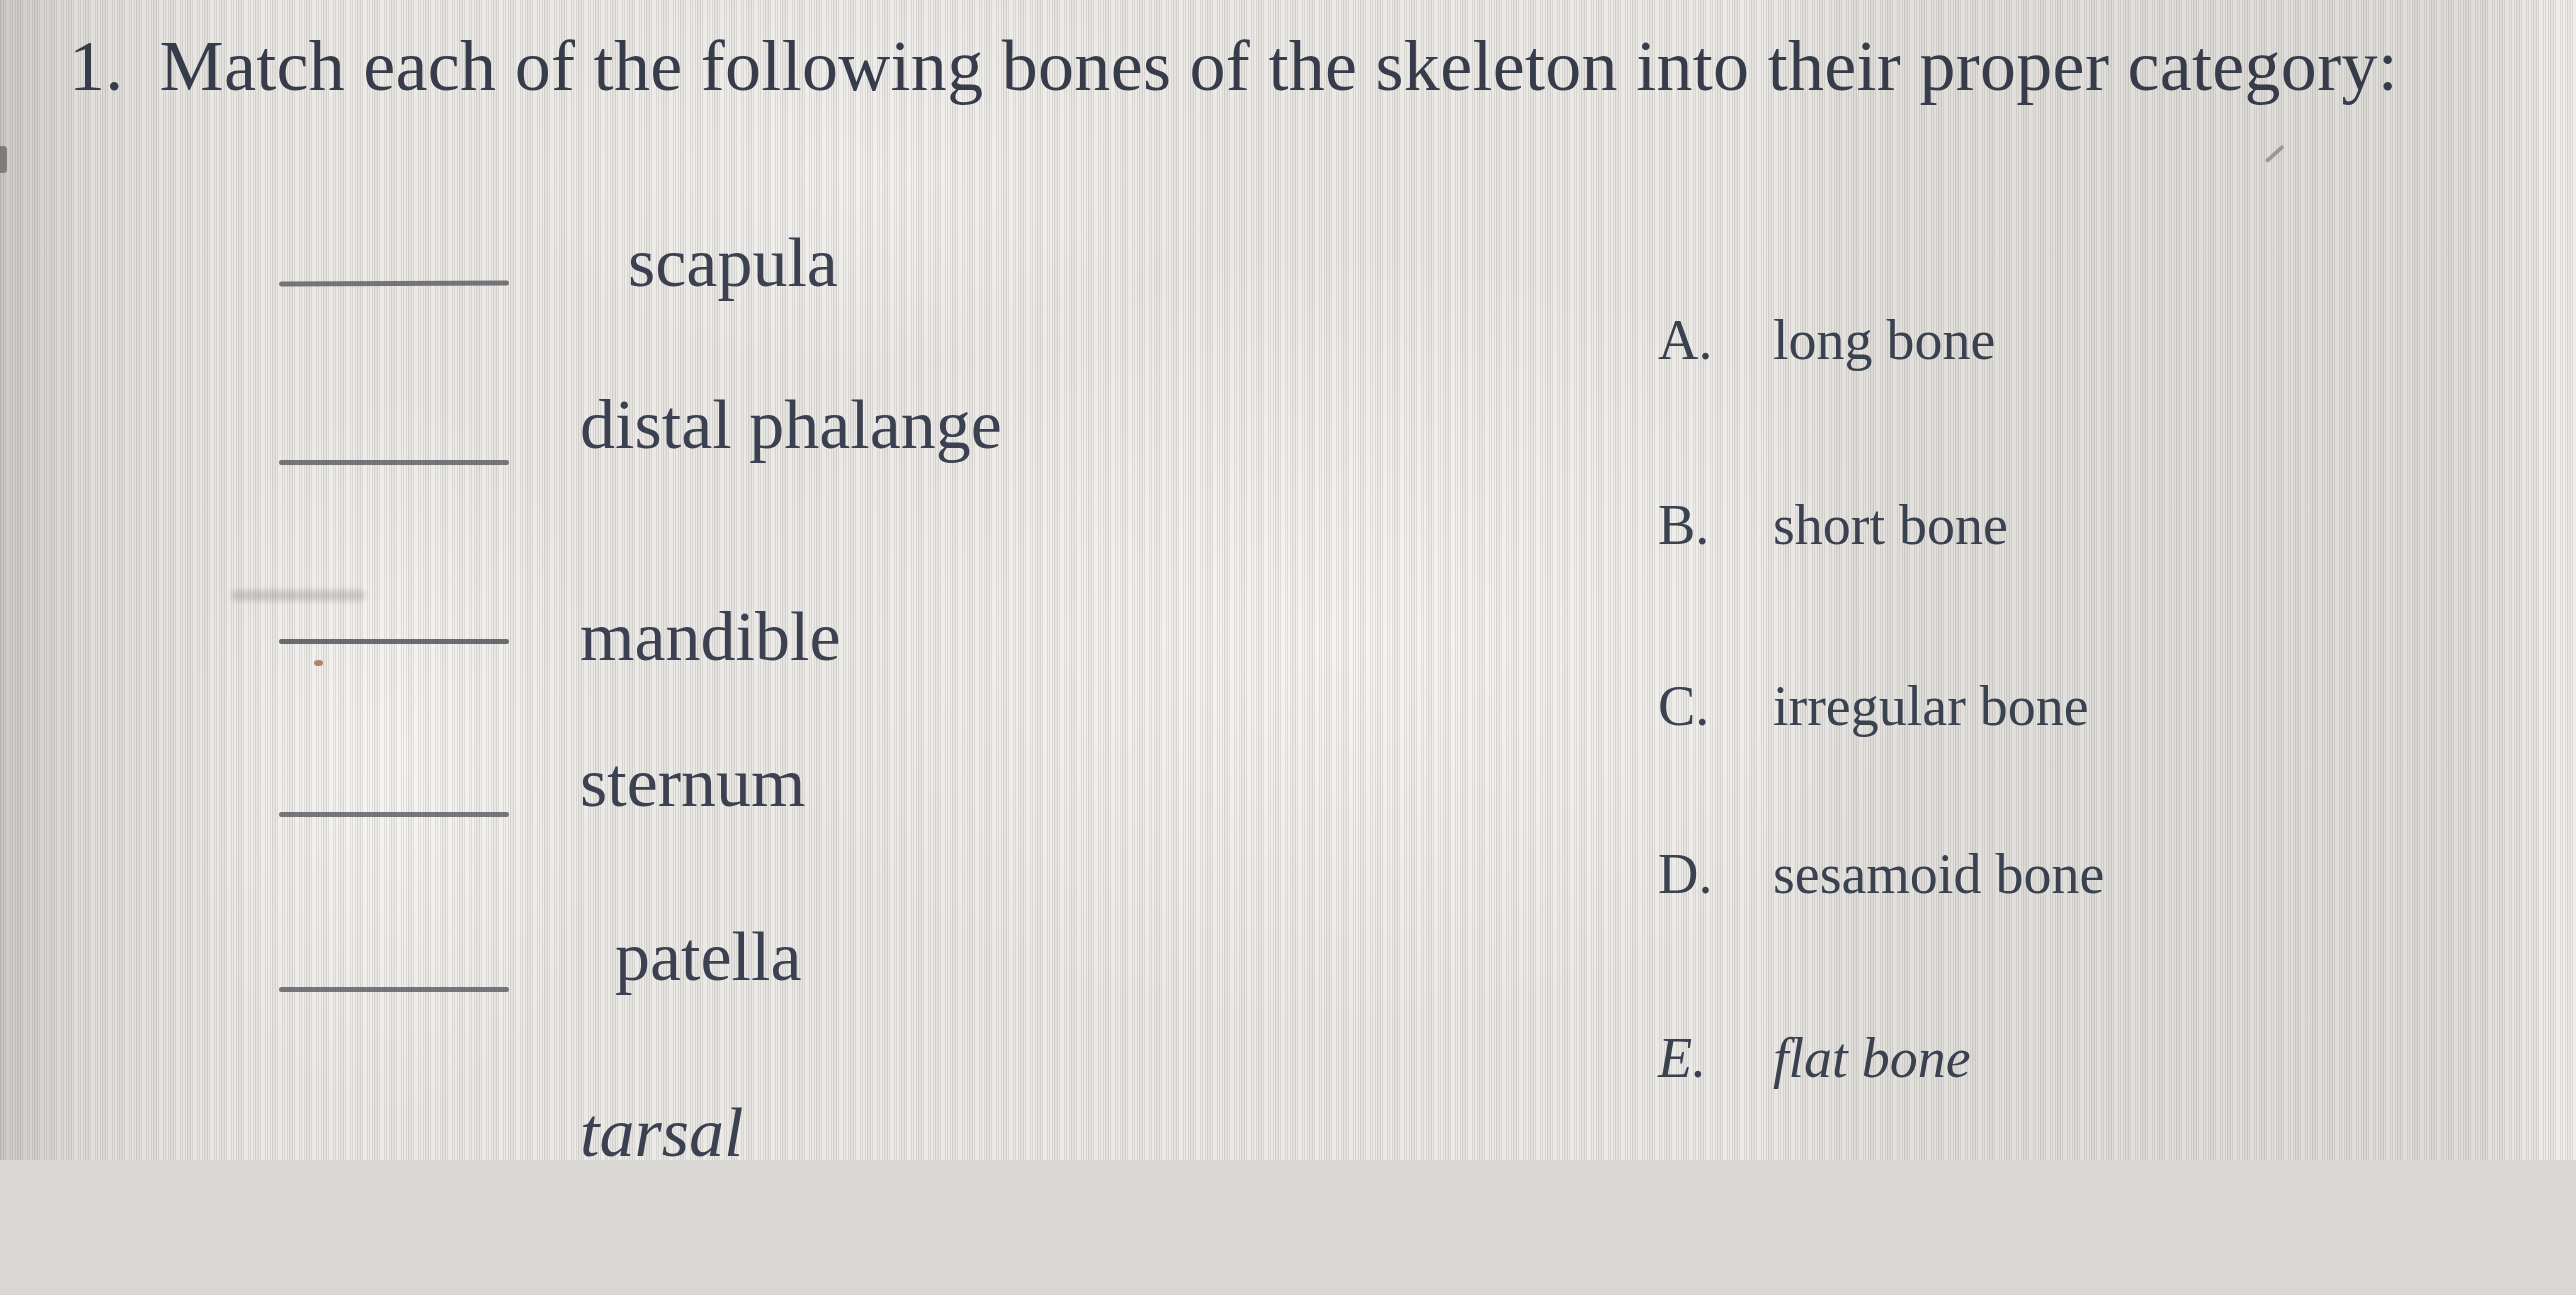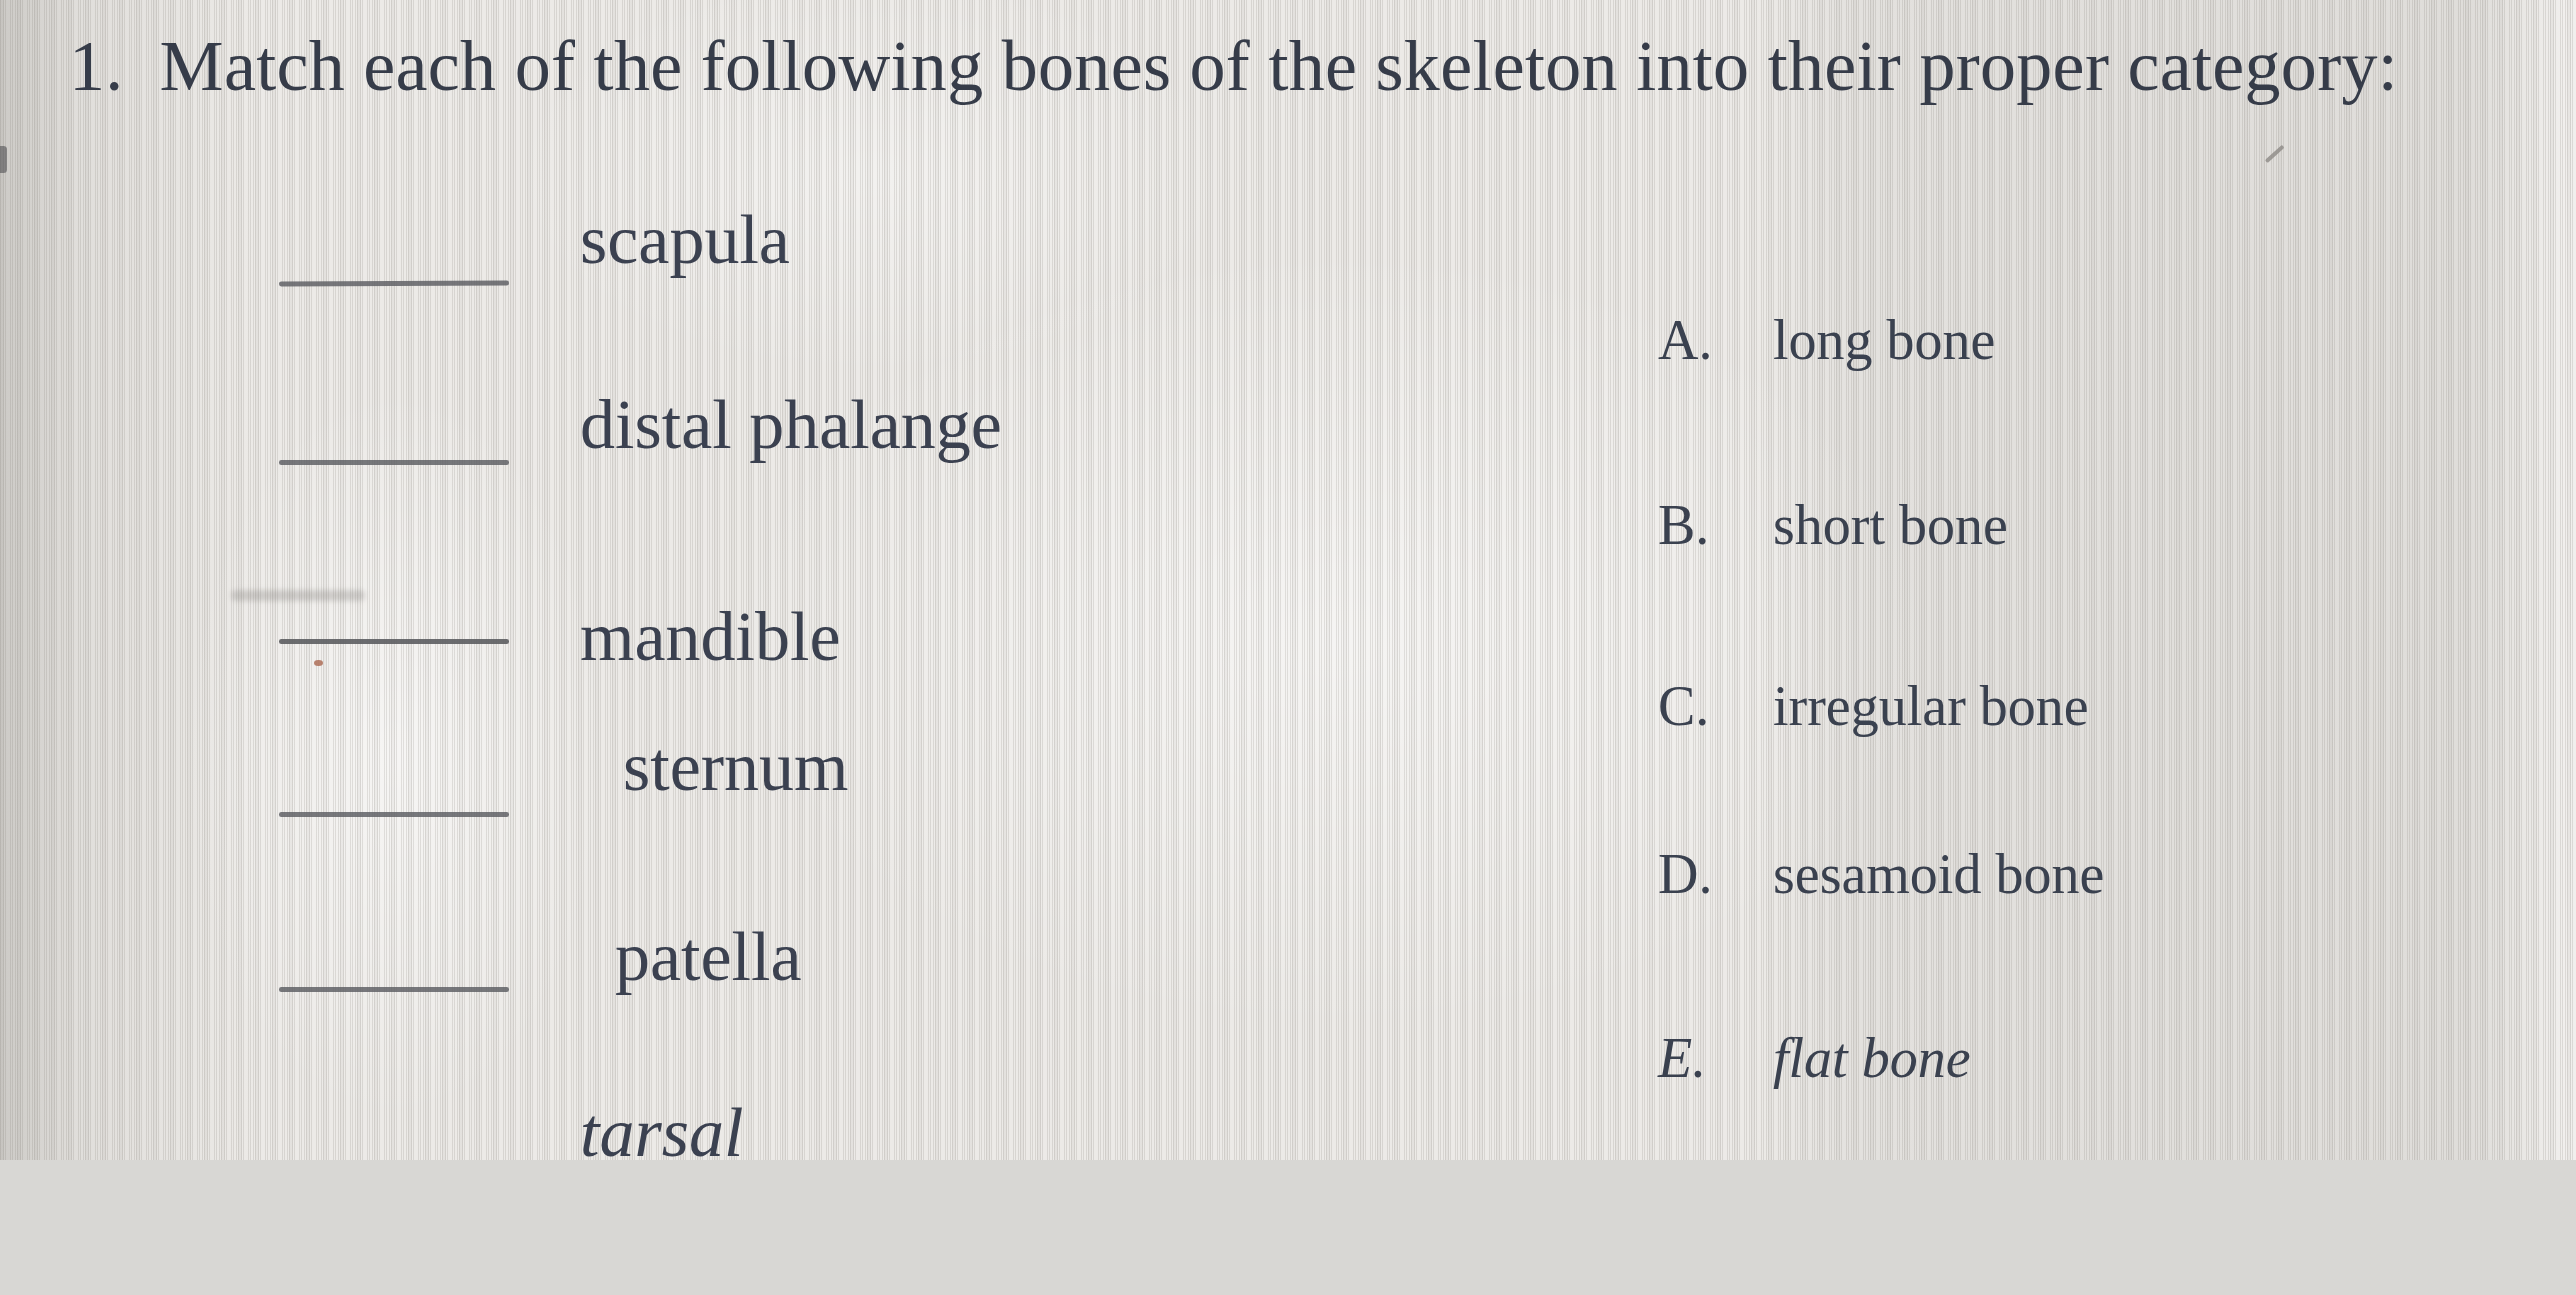--- a/index.html
+++ b/index.html
@@ -77,24 +77,24 @@
     line-height: 1;
     white-space: nowrap;
     color: #3a414f;
   }
   .option-letter {
     display: inline-block;
     width: 115px;
   }
 
   
-  .lbl-0 { top: 205px; }  .bl-0 { top: 281px; }
+  .lbl-0 { top: 228px; margin-left: 48px; }  .bl-0 { top: 281px; }
   .lbl-1 { top: 390px; }  .bl-1 { top: 460px; }
   .lbl-2 { top: 570px; margin-top: 32px; }  .bl-2 { top: 639px; }
-  .lbl-3 { top: 732px; padding-left: 43px; } .bl-3 { top: 812px; }
+  .lbl-3 { top: 748px; } .bl-3 { top: 812px; }
   .lbl-4 { top: 922px; padding-left: 35px; } .bl-4 { top: 987px; }
   .lbl-5 { top: 1098px; font-style: italic; } .bl-5 { top: 1163px; }
 
   .opt-0 { top: 312px; }
   .opt-1 { top: 497px; }
   .opt-2 { top: 678px; }
   .opt-3 { top: 846px; }
   .opt-4 { top: 1030px; font-style: italic; }
 
   

